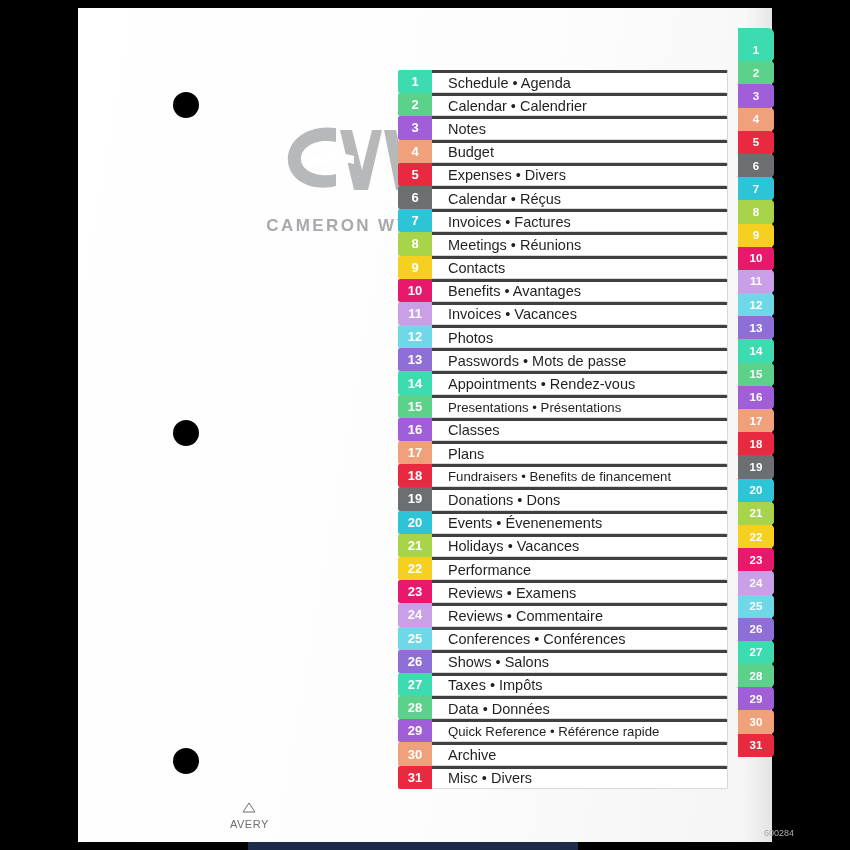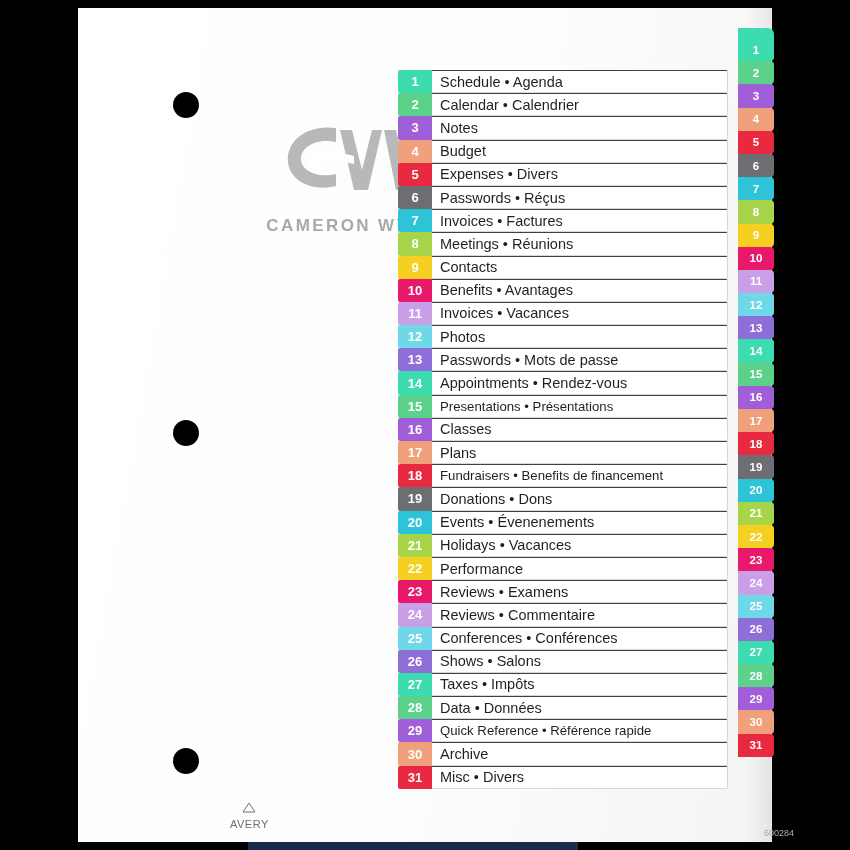--- a/index.html
+++ b/index.html
@@ -103,25 +103,25 @@
     color: #ffffff;
     font-size: 13px;
     font-weight: bold;
     font-family: "Liberation Sans", sans-serif;
     border-radius: 2px 0 0 2px;
   }
   .label-box {
     flex: 1 1 auto;
     display: flex;
     align-items: center;
-    padding-left: 8px;
+    padding-left: 16px;
     font-size: 14.5px;
     color: #231f20;
     background: #ffffff;
-    border-top: 1px solid #404040;
+    border-top: 3px solid #404040;
     border-right: 1px solid #d8d8d8;
     border-bottom: 1px solid #d8d8d8;
     border-radius: 0 2px 2px 0;
     white-space: nowrap;
     overflow: hidden;
   }
   .row.small .label-box { font-size: 13.2px; }
 
   
   #tabs {
@@ -262,21 +262,21 @@
       <div class="row">
         <div class="num-box" style="background: rgb(240, 160, 122);">4</div>
         <div class="label-box">Budget</div>
       </div>
       <div class="row">
         <div class="num-box" style="background: rgb(232, 41, 63);">5</div>
         <div class="label-box">Expenses • Divers</div>
       </div>
       <div class="row">
         <div class="num-box" style="background: rgb(109, 110, 113);">6</div>
-        <div class="label-box">Passwords • Réçus</div>
+        <div class="label-box">Calendar • Réçus</div>
       </div>
       <div class="row">
         <div class="num-box" style="background: rgb(46, 196, 216);">7</div>
         <div class="label-box">Invoices • Factures</div>
       </div>
       <div class="row">
         <div class="num-box" style="background: rgb(168, 212, 74);">8</div>
         <div class="label-box">Meetings • Réunions</div>
       </div>
       <div class="row">

